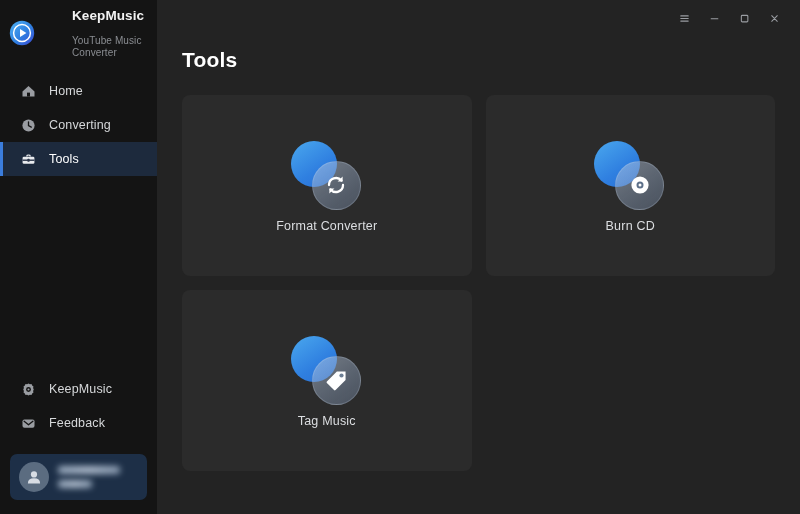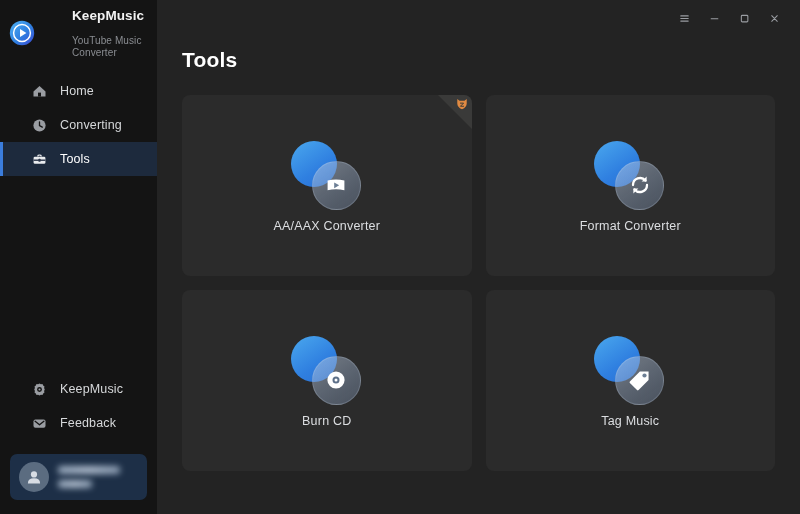--- a/index.html
+++ b/index.html
@@ -27,21 +27,21 @@
     letter-spacing:.1px; line-height:15px;
   }
   .brand-sub {
     font-size:10px; color:#8a8d92; line-height:12px; margin-top:12px;
     letter-spacing:.1px;
   }
 
   .nav { margin-top:22px; }
   .nav-item {
     display:flex; align-items:center;
-    height:34px; padding-left:32px;
+    height:34px; padding-left:21px;
     position:relative; cursor:pointer;
   }
   .nav-item .ico {
     width:15px; height:15px; flex:0 0 15px;
     display:flex; align-items:center; justify-content:center;
   }
   .nav-item .lbl {
     margin-left:13px; font-size:12.5px; color:#d6d8da; letter-spacing:.15px;
   }
   .nav-item.dim .lbl { color:#4e5156; }
@@ -279,40 +279,20 @@
         <svg width="13" height="13" viewBox="0 0 14 14">
           <path d="M4 4 L10 10 M10 4 L4 10" stroke="#9a9da2" stroke-width="1.15" stroke-linecap="round"></path>
         </svg>
       </div>
     </div>
 
     <div class="page-title">Tools</div>
 
     <div class="grid">
 
-      <div class="card">
-        <div class="ribbon">
-          <div class="glyph">
-            <svg width="14" height="14" viewBox="0 0 16 16">
-              <path d="M2.6 2.4 L5.2 4.4 L10.8 4.4 L13.4 2.4 L13.4 7.2 Q13.4 12.0 8 14.0 Q2.6 12.0 2.6 7.2 Z" fill="#e08a42"></path>
-              <path d="M6.2 7.0 L9.8 7.0 L6.2 10.6 L9.8 10.6" fill="none" stroke="#3a3a39" stroke-width="1.1" stroke-linecap="round" stroke-linejoin="round"></path>
-            </svg>
-          </div>
-        </div>
-        <div class="card-icon">
-          <div class="circ-back"></div>
-          <div class="circ-front">
-            <svg width="24" height="24" viewBox="0 0 24 24">
-              <path d="M3.6 7.4 Q12 5.6 20.4 7.4 L20.4 17.2 Q12 15.4 3.6 17.2 Z" fill="#ffffff"></path>
-              <path d="M10.2 9.4 L15.2 12.3 L10.2 15.2 Z" fill="#6d7f95"></path>
-            </svg>
-          </div>
-        </div>
-        <div class="card-label">AA/AAX Converter</div>
-      </div>
 
       <div class="card">
         <div class="card-icon">
           <div class="circ-back"></div>
           <div class="circ-front">
             <svg width="24" height="24" viewBox="0 0 24 24">
               <path d="M5.0 12 A7 7 0 0 1 17.4 7.6" fill="none" stroke="#ffffff" stroke-width="2.3" stroke-linecap="round"></path>
               <path d="M19.0 12 A7 7 0 0 1 6.6 16.4" fill="none" stroke="#ffffff" stroke-width="2.3" stroke-linecap="round"></path>
               <path d="M18.6 3.4 L18.6 8.4 L13.6 8.4 Z" fill="#ffffff"></path>
               <path d="M5.4 20.6 L5.4 15.6 L10.4 15.6 Z" fill="#ffffff"></path>

